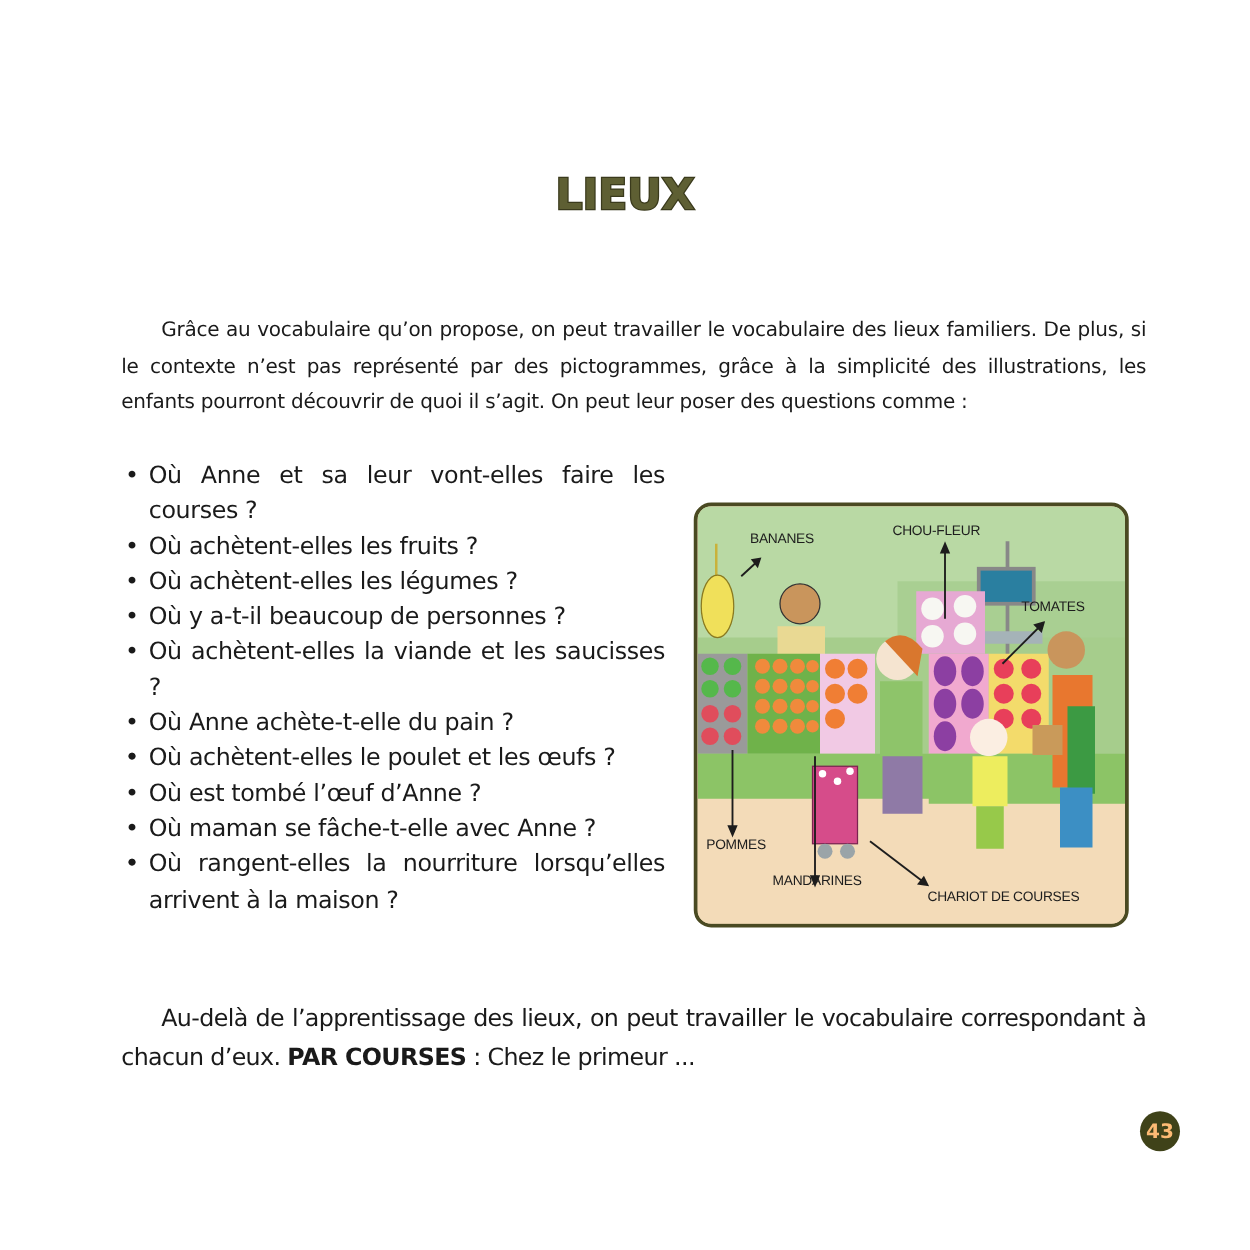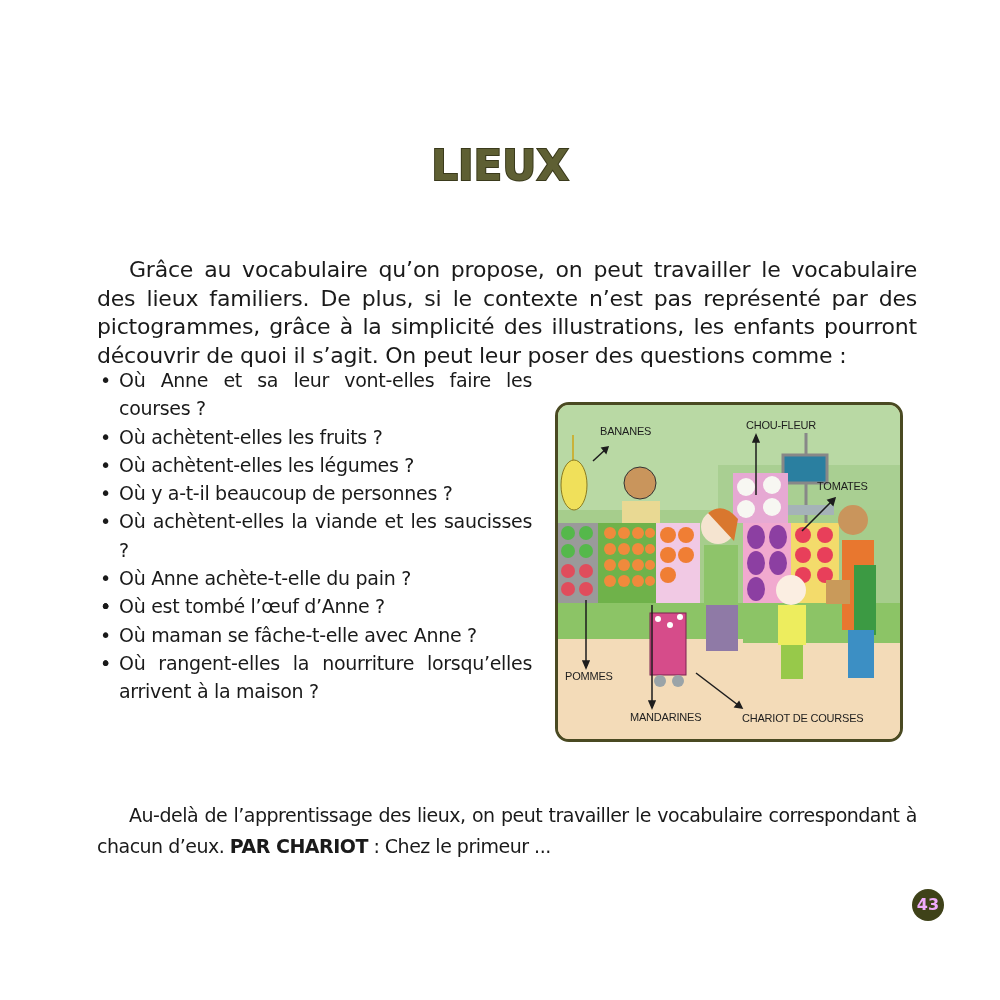--- a/index.html
+++ b/index.html
@@ -3,45 +3,45 @@
   <meta charset="utf-8">
   <style>
     html, body { margin: 0; padding: 0; }
     body {
       width: 1000px; height: 1000px; background: #ffffff; position: relative;
       font-family: "DejaVu Sans", "Liberation Sans", sans-serif; color: #1a1a1a;
       overflow: hidden;
     }
     .title {
       position: absolute; top: 113px; left: 0; width: 1000px; text-align: center;
-      font-family: "DejaVu Sans", sans-serif; font-weight: bold; font-size: 42px;
+      font-family: "DejaVu Sans", sans-serif; font-weight: bold; font-size: 34px;
       letter-spacing: 0px; color: #5e5f33;
       -webkit-text-stroke: 2px #3a3a1c; paint-order: stroke fill;
     }
     .intro {
       position: absolute; top: 234px; left: 97px; width: 820px;
-      font-size: 22px; line-height: 28.5px; text-align: justify; text-indent: 32px;
+      font-size: 16px; line-height: 28.5px; text-align: justify; text-indent: 32px;
       letter-spacing: -0.2px;
     }
     .qlist {
       position: absolute; top: 366px; left: 100px; width: 432px;
       list-style: none; margin: 0; padding: 0;
       font-size: 19px; line-height: 28.3px; letter-spacing: -0.3px;
     }
     .qlist li { position: relative; padding-left: 19px; text-align: justify; }
     .qlist li .bullet { position: absolute; left: 0; top: 0; }
     .outro {
       position: absolute; top: 781px; left: 97px; width: 820px;
       font-size: 19px; line-height: 31px; text-align: justify; text-indent: 32px;
       letter-spacing: -0.5px;
     }
     .outro b { font-weight: bold; }
     .pagenum {
       position: absolute; left: 912px; top: 889px; width: 32px; height: 32px;
-      border-radius: 50%; background: #3f4219; color: #f0abfc;
+      border-radius: 50%; background: #3f4219; color: #fdba74;
       font-weight: bold; font-size: 16px; line-height: 32px; text-align: center;
     }
     .illus {
       position: absolute; left: 555px; top: 402px; width: 348px; height: 340px;
       border: 3px solid #4a4a22; border-radius: 14px; overflow: hidden;
       background: #f3dbb8; box-sizing: border-box;
     }
     .illus svg { position: absolute; left: 0; top: 0; }
     .lbl {
       position: absolute; font-family: "Liberation Sans", sans-serif; font-size: 11px;
@@ -56,21 +56,21 @@
 <p class="intro">Grâce au vocabulaire qu’on propose, on peut travailler le vocabulaire des lieux familiers. De plus, si le contexte n’est pas représenté par des pictogrammes, grâce à la simplicité des illustrations, les enfants pourront découvrir de quoi il s’agit. On peut leur poser des questions comme :</p>
 
 <ul class="qlist">
   <li><span class="bullet">•</span><span>Où Anne et sa leur vont-elles faire les courses ?</span></li>
   <li><span class="bullet">•</span><span>Où achètent-elles les fruits ?</span></li>
   <li><span class="bullet">•</span><span>Où achètent-elles les légumes ?</span></li>
   <li><span class="bullet">•</span><span>Où y a-t-il beaucoup de personnes ?</span></li>
   <li><span class="bullet">•</span><span>Où achètent-elles la viande et les saucisses ?</span></li>
   <li><span class="bullet">•</span><span>Où Anne achète-t-elle du pain ?</span></li>
   <li><span class="bullet">•</span></li>
-  <li><span class="bullet">•</span></li>
+  <li><span class="bullet">•</span><span>Où achètent-elles le poulet et les œufs ?</span></li>
   <li><span class="bullet">•</span><span>Où est tombé l’œuf d’Anne ?</span></li>
   <li><span class="bullet">•</span><span>Où maman se fâche-t-elle avec Anne ?</span></li>
   <li><span class="bullet">•</span></li>
   <li><span class="bullet">•</span><span>Où rangent-elles la nourriture lorsqu’elles arrivent à la maison ?</span></li>
 </ul>
 
 <div class="illus">
   <svg width="342" height="334" viewBox="0 0 342 334">
 
     <rect x="0" y="0" width="342" height="200" fill="#b9d9a4"></rect>
@@ -190,22 +190,22 @@
         <polygon points="277,93 270,95 275,100"></polygon>
       <line x1="28" y1="195" x2="28" y2="258"></line>
         <polygon points="28,263 25,256 31,256"></polygon>
       <line x1="94" y1="200" x2="94" y2="298"></line>
         <polygon points="94,303 91,296 97,296"></polygon>
       <line x1="138" y1="268" x2="180" y2="300"></line>
         <polygon points="184,303 177,302 181,297"></polygon>
     </g>
   </svg>
   <span class="lbl" style="left:42px; top:20px;">BANANES</span>
-  <span class="lbl" style="left:156px; top:14px;margin-left:32px;">CHOU-FLEUR</span>
+  <span class="lbl" style="left:156px; top:14px;">CHOU-FLEUR</span>
   <span class="lbl" style="left:259px; top:75px;">TOMATES</span>
   <span class="lbl" style="left:7px; top:265px;">POMMES</span>
-  <span class="lbl" style="left:60px; top:306px;margin-left:12px;">MANDARINES</span>
+  <span class="lbl" style="left:60px; top:294px;">MANDARINES</span>
   <span class="lbl" style="left:184px; top:307px;text-align:center;">CHARIOT DE COURSES</span>
 </div>
 
-<p class="outro"><span>Au-delà de l’apprentissage des lieux, on peut travailler le vocabulaire correspondant à chacun d’eux. </span><b>PAR CHARIOT</b><span> : Chez le primeur  ...</span></p>
+<p class="outro"><span>Au-delà de l’apprentissage des lieux, on peut travailler le vocabulaire correspondant à chacun d’eux. </span><b>PAR COURSES</b><span> : Chez le primeur  ...</span></p>
 
 <div class="pagenum">43</div>
 
 </body></html>

